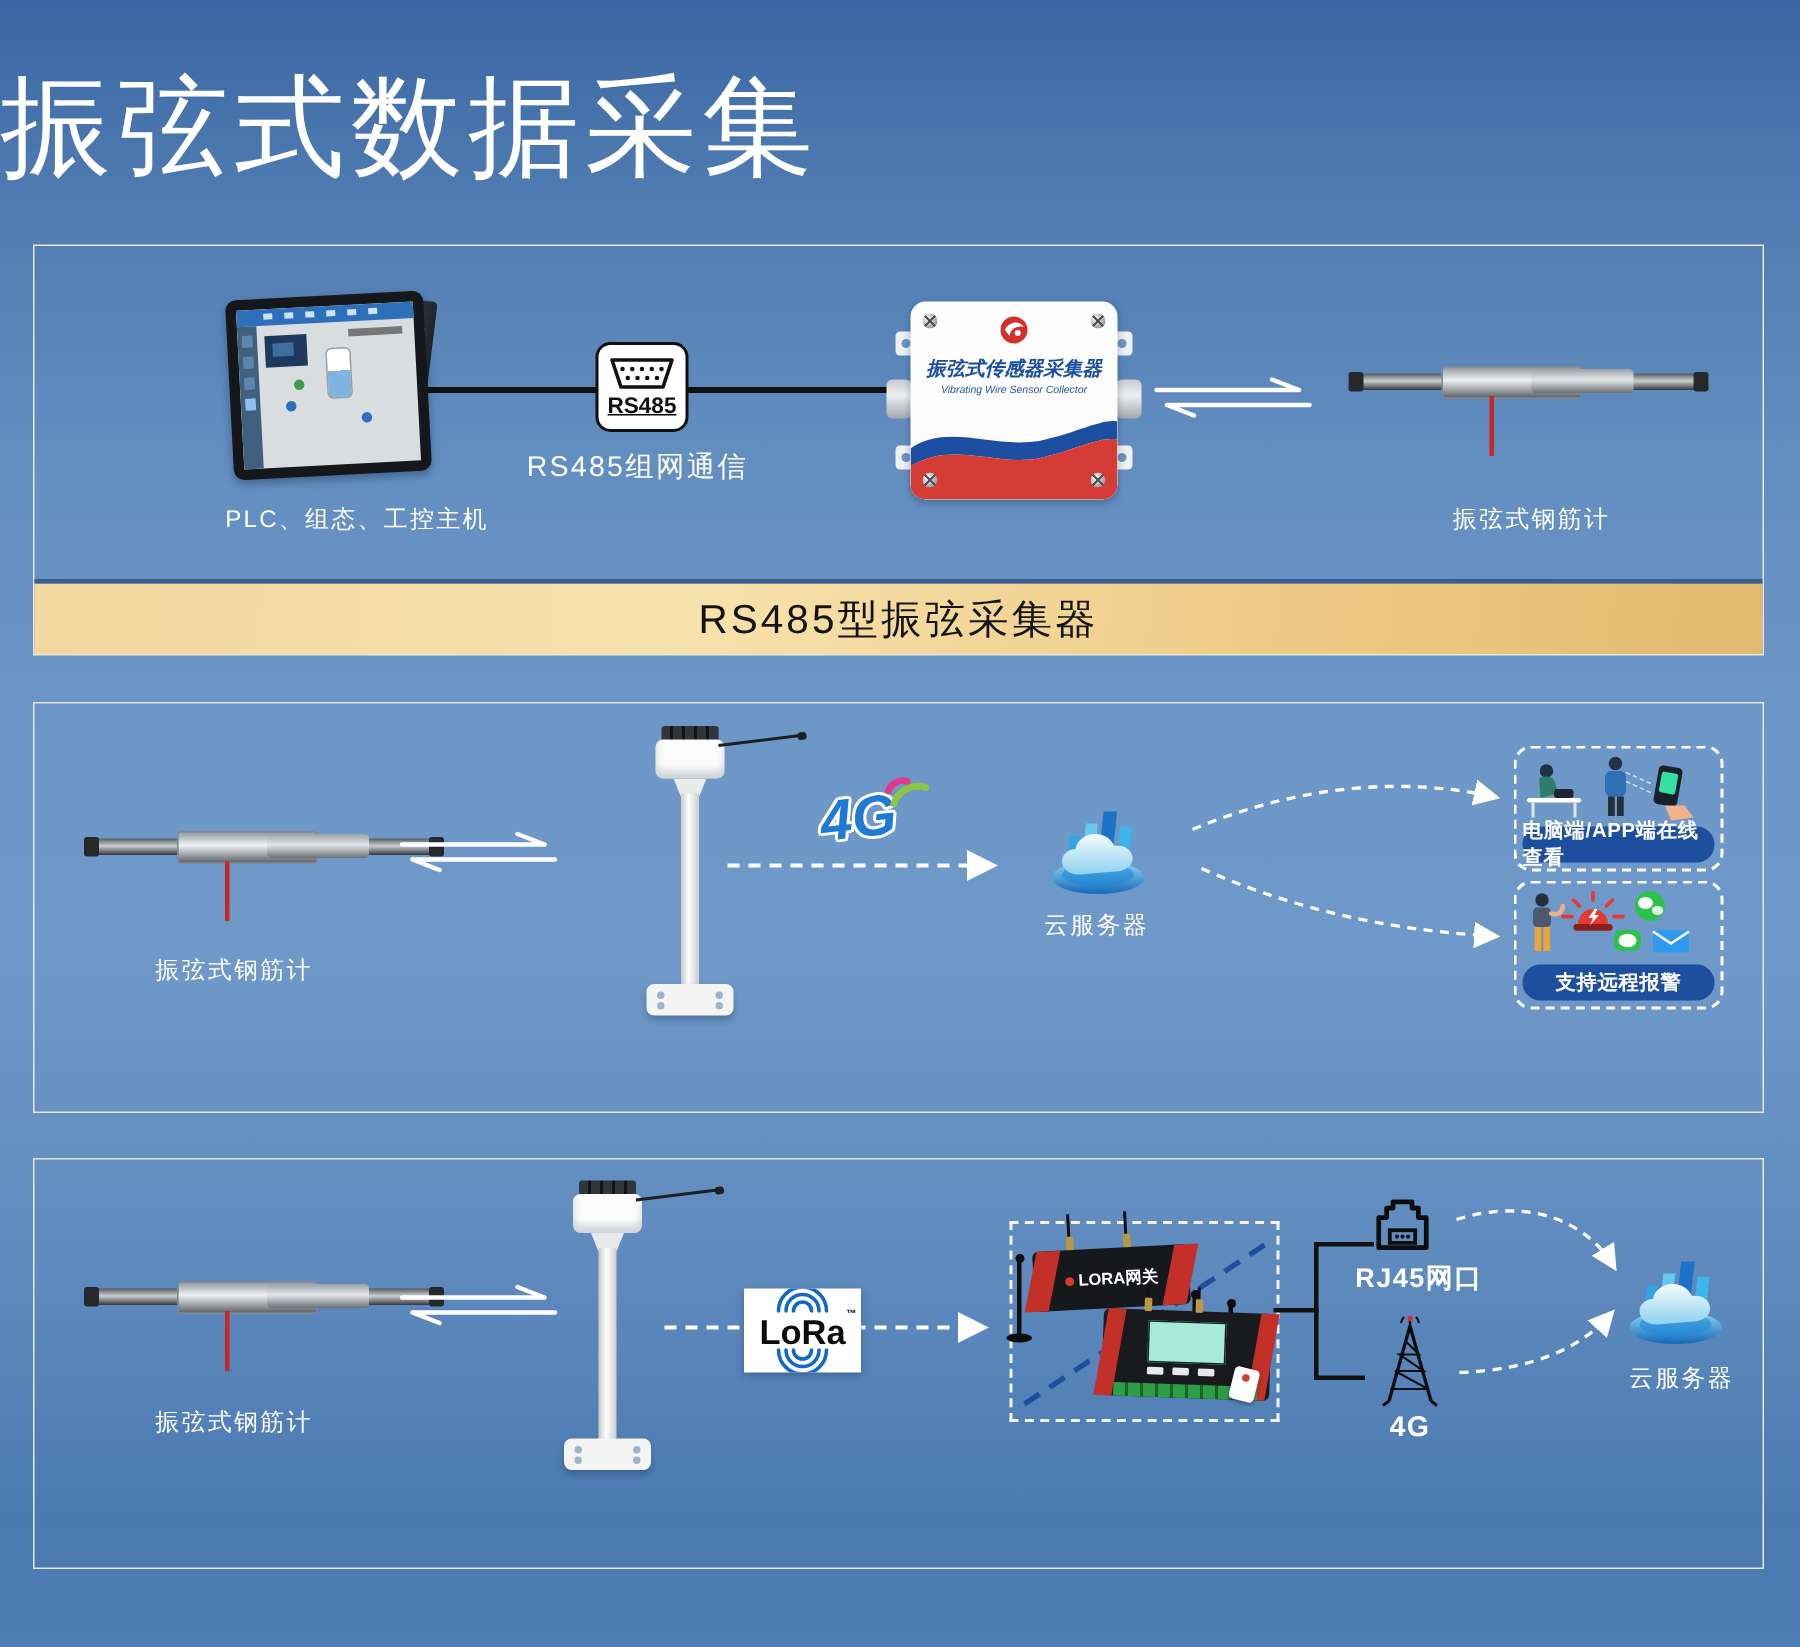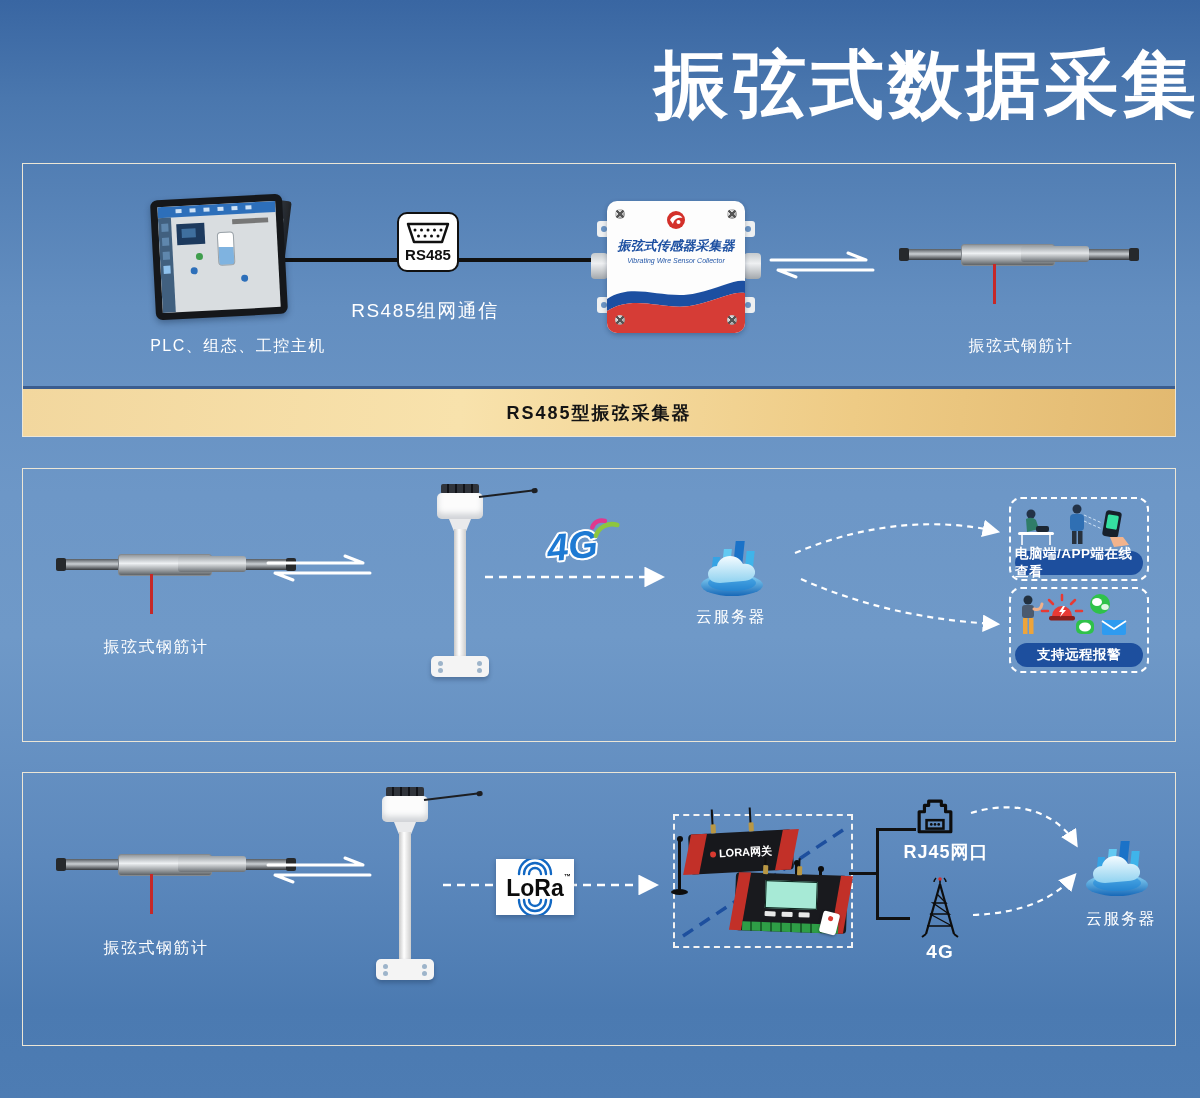--- a/index.html
+++ b/index.html
@@ -1,26 +1,26 @@
 <!DOCTYPE html>
 <html><head>
 <meta charset="utf-8">
 <style>
   html,body{margin:0;padding:0;background:#2f5a94;}
   #stage{position:relative;width:1200px;height:1098px;overflow:hidden;margin:0 auto;
     font-family:"Liberation Sans","DejaVu Sans",sans-serif;
     background:linear-gradient(180deg,#3966a2 0%,#4a77ae 9%,#638ec0 28%,#6d97c7 45%,#6f99c8 58%,#5d89bd 78%,#4b7ab1 92%,#4d7cb3 100%);}
-  .page-title{position:absolute;left:0;right:0;top:36px;text-align:right;color:#fff;
-    font-size:74px;font-weight:700;letter-spacing:4px;}
+  .page-title{position:absolute;left:0;right:0;top:36px;text-align:left;color:#fff;
+    font-size:74px;font-weight:400;letter-spacing:4px;}
   .panel{position:absolute;left:22px;width:1152px;height:272px;border:1.5px solid #ece6d6;}
   #sec1{top:163px;} #sec2{top:468px;} #sec3{top:772px;}
   .banner{position:absolute;left:0;right:0;bottom:0;height:47px;
     background:linear-gradient(96deg,#f2d79e 0%,#f8e2ac 38%,#eecb85 72%,#e2b970 100%);
     border-top:3px solid #3b5d8f;display:flex;align-items:center;justify-content:center;
-    font-size:18px;color:#141414;letter-spacing:2px;font-weight:bold;}
+    font-size:27px;color:#141414;letter-spacing:2px;}
   .lbl{position:absolute;color:#fff;text-align:center;font-size:16px;letter-spacing:1.5px;}
   .lbl.small{font-size:19px;}
   .lbl.bold{font-weight:bold;font-size:18px;letter-spacing:1px;}
   .line{position:absolute;background:#111;}
   
   .gauge{position:absolute;width:240px;height:70px;}
   .gauge .rod{position:absolute;left:0;top:14px;width:240px;height:11px;border-radius:2px;
     background:linear-gradient(180deg,#565b60,#c9ced2 45%,#35383c);}
   .gauge .cap{position:absolute;top:13px;width:10px;height:13px;background:#26292c;border-radius:2px;}
   .gauge .capL{left:0;} .gauge .capR{right:0;}
@@ -166,21 +166,21 @@
           </div>
         <div class="pc-chip"></div>
         <div class="pc-tank"></div>
         <div class="pc-dot g" style="left:36px;top:48px;"></div>
         <div class="pc-dot" style="left:30px;top:62px;"></div>
         <div class="pc-dot" style="left:80px;top:72px;"></div>
       </div>
     </div>
     <div class="lbl" style="left:60px;top:172px;width:310px;">PLC、组态、工控主机</div>
 
-    <div class="rs485-badge" style="left:374px;top:48px;">
+    <div class="rs485-badge" style="left:374px;top:64px;text-decoration:underline;">
       <svg width="46" height="24" viewBox="0 0 46 24">
         <path d="M3,3 L43,3 L37,21 L9,21 Z" fill="#fff" stroke="#101010" stroke-width="2.4" stroke-linejoin="round"></path>
         <circle cx="10" cy="9" r="1.5" fill="#101010"></circle>
           <circle cx="16.5" cy="9" r="1.5" fill="#101010"></circle>
         <circle cx="23" cy="9" r="1.5" fill="#101010"></circle>
           <circle cx="29.5" cy="9" r="1.5" fill="#101010"></circle>
         <circle cx="36" cy="9" r="1.5" fill="#101010"></circle>
         <circle cx="13.5" cy="15" r="1.5" fill="#101010"></circle>
           <circle cx="20" cy="15" r="1.5" fill="#101010"></circle>
         <circle cx="26.5" cy="15" r="1.5" fill="#101010"></circle>

